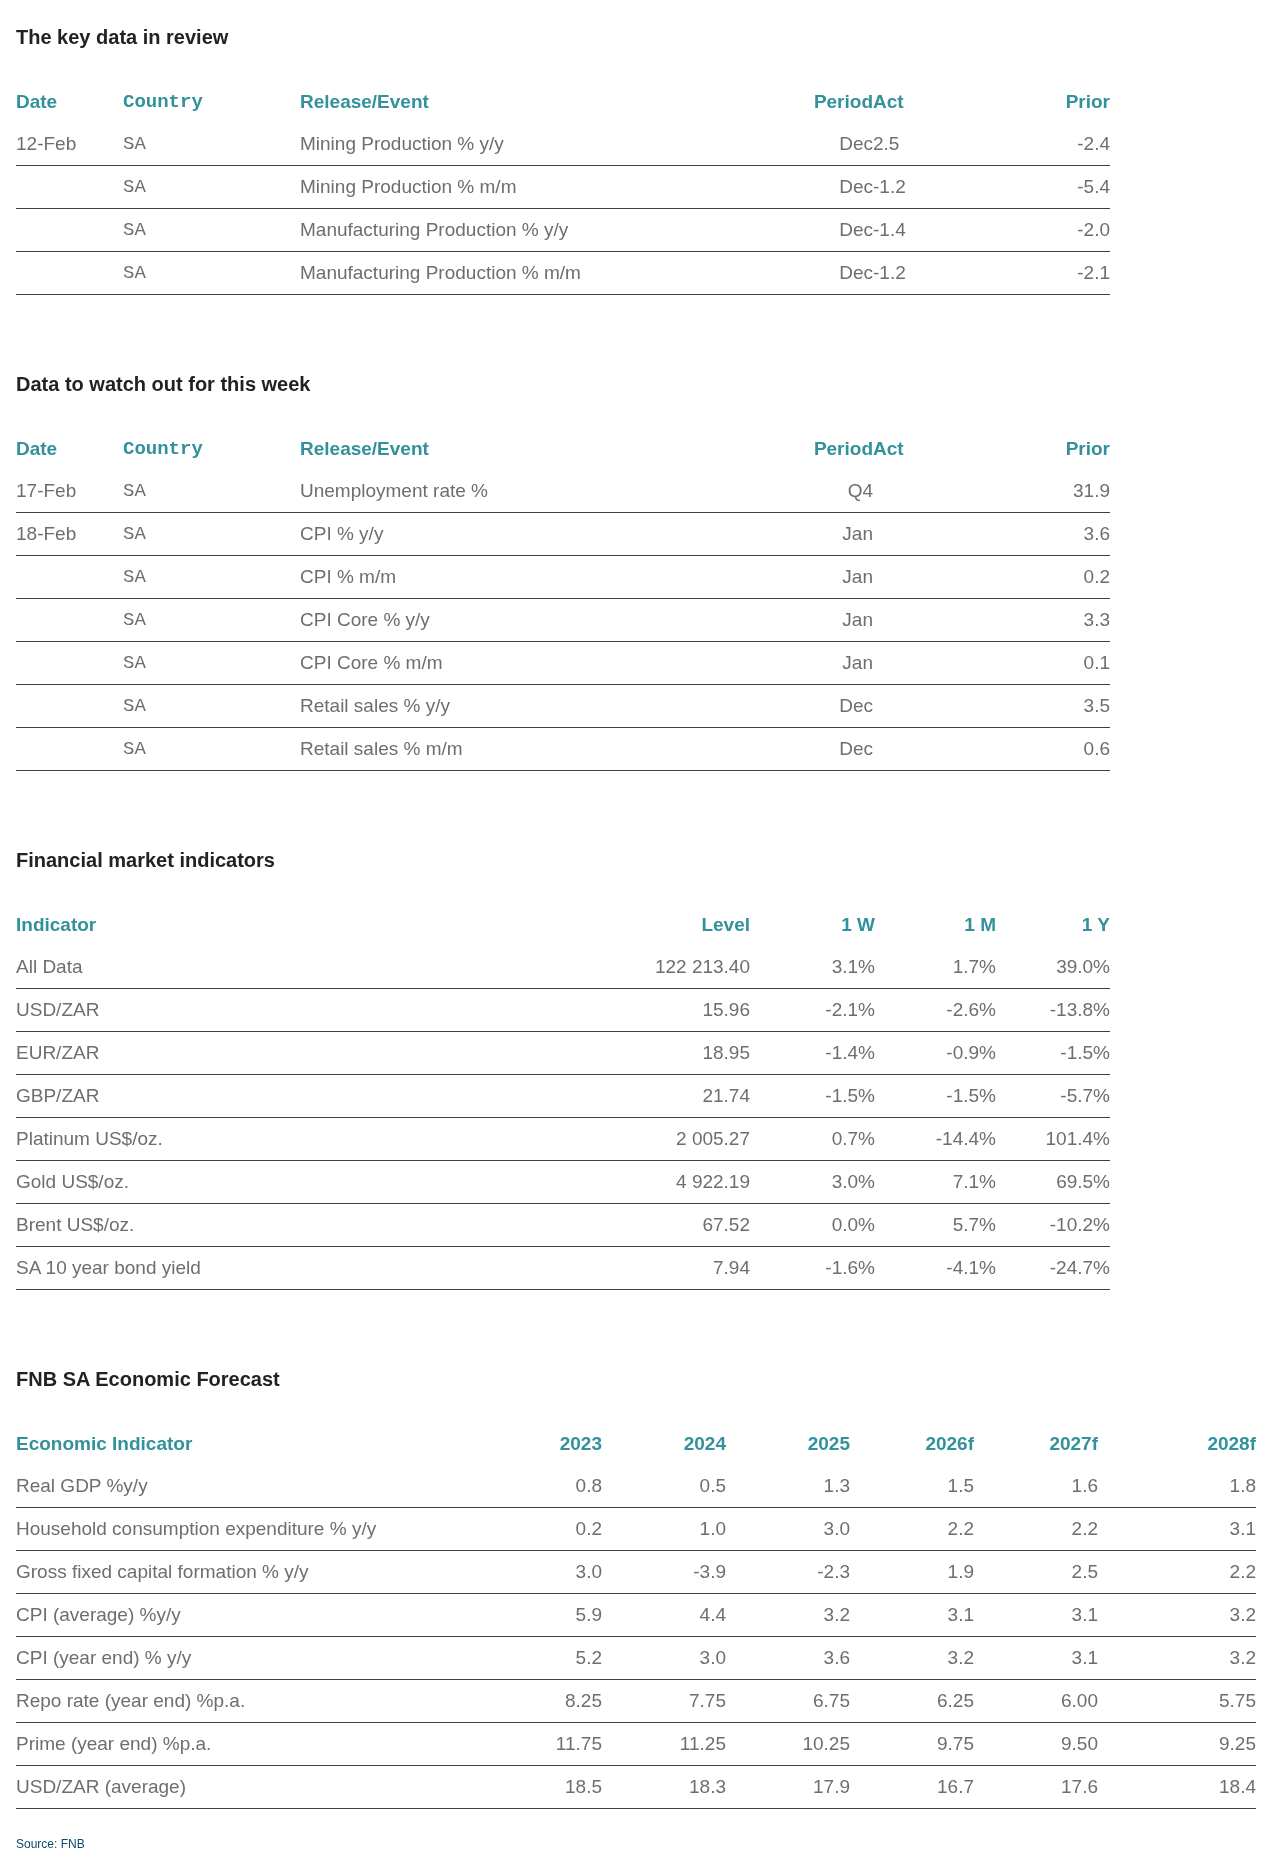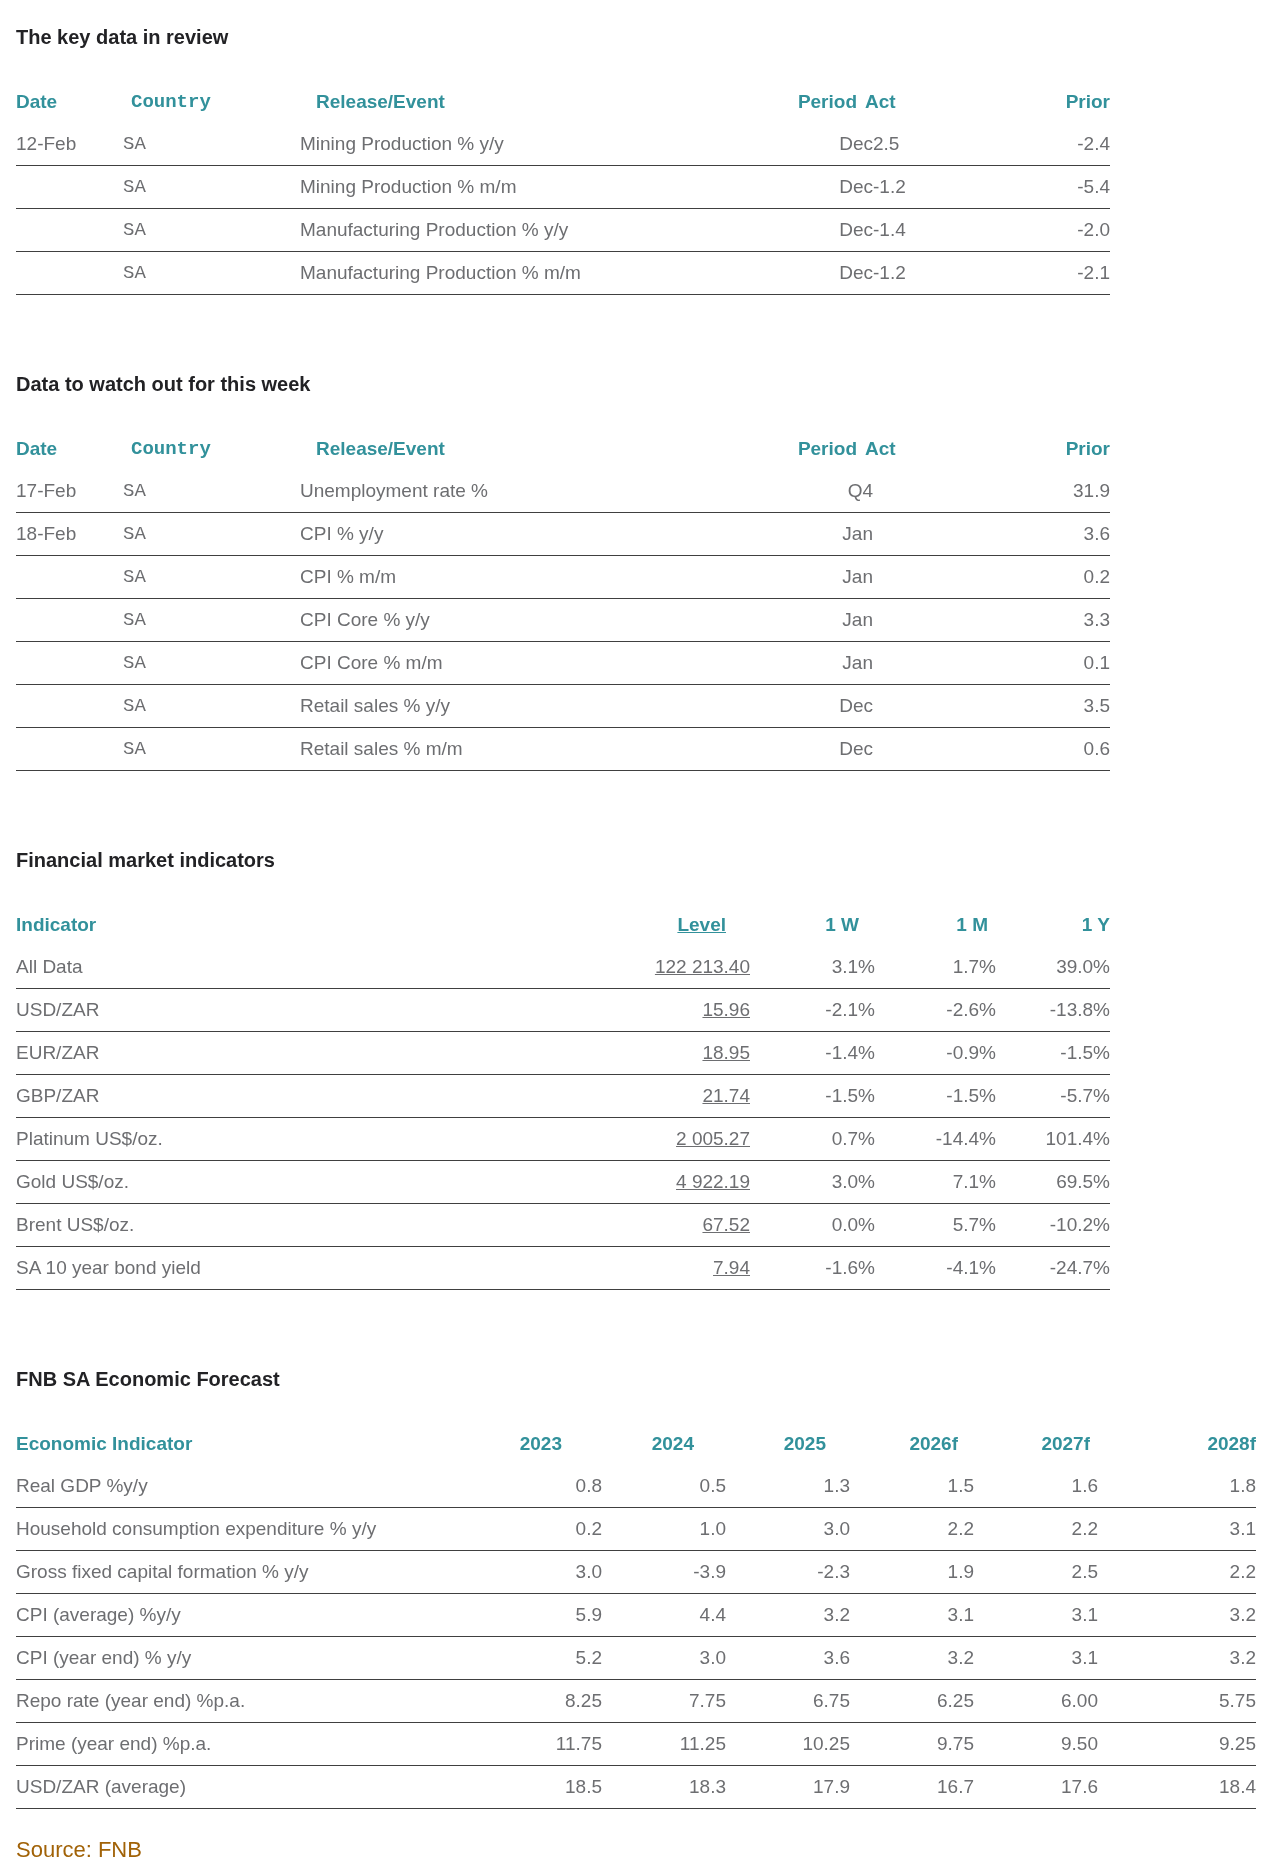--- a/index.html
+++ b/index.html
@@ -24,53 +24,53 @@
   }
   .table{box-sizing:border-box;}
   .w-narrow{width:1094px;}
   .w-wide{width:1240px;}
   .trow{
     display:flex;
     align-items:center;
     height:42px;
     border-bottom:1px solid #404040;
   }
-  .trow.thead{border-bottom:none;gap:8px;}
+  .trow.thead{border-bottom:none;}
   .tcell{
     font-size:19px;
     color:#6d6e71;
     white-space:nowrap;
     overflow:hidden;
     box-sizing:border-box;
   }
   .thead .tcell{
     color:#32919b;
     font-weight:bold;
   }
   
   .cols6 .tcell:nth-child(1){width:107px;}
   .cols6 .tcell:nth-child(2){width:177px;font-family:Liberation Mono, monospace;}
   .cols6 .tcell:nth-child(3){flex:1;}
   .cols6 .tcell:nth-child(4){width:120px;text-align:right;}
   .cols6 .tcell:nth-child(5){width:120px;text-align:left;}
   .cols6 .tcell:nth-child(6){width:117px;text-align:right;}
   
   .cols5 .tcell:nth-child(1){flex:1;}
-  .cols5 .tcell:nth-child(2){width:250px;text-align:right;text-decoration:underline;}
+  .cols5 .tcell:nth-child(2){width:250px;text-align:right;}
   .cols5 .tcell:nth-child(3){width:125px;text-align:right;}
   .cols5 .tcell:nth-child(4){width:121px;text-align:right;}
   .cols5 .tcell:nth-child(5){width:114px;text-align:right;}
   
   .cols7 .tcell:nth-child(1){flex:1;}
   .cols7 .tcell:nth-child(n+2){width:124px;text-align:right;}
   .cols7 .tcell:nth-child(7){width:158px;}
   .source-note{
     margin-top:28px;
-    font-size:22px;
-    color:#a16207;
+    font-size:12px;
+    color:#0c4a6e;
   }
 </style>
 </head>
 <body>
 
 <div class="page">
 
   <div class="section">
     <h2 class="section-title">The key data in review</h2>
     <div class="table w-narrow cols6">

